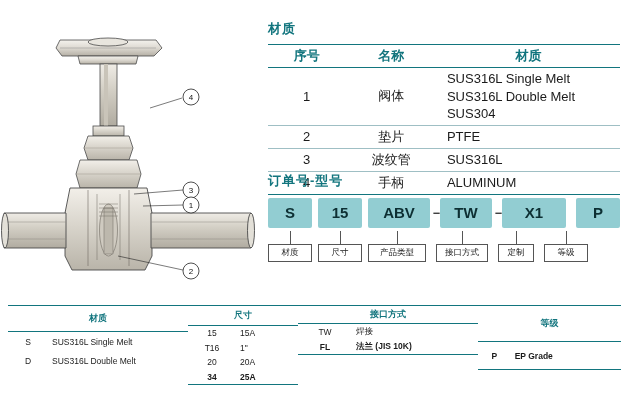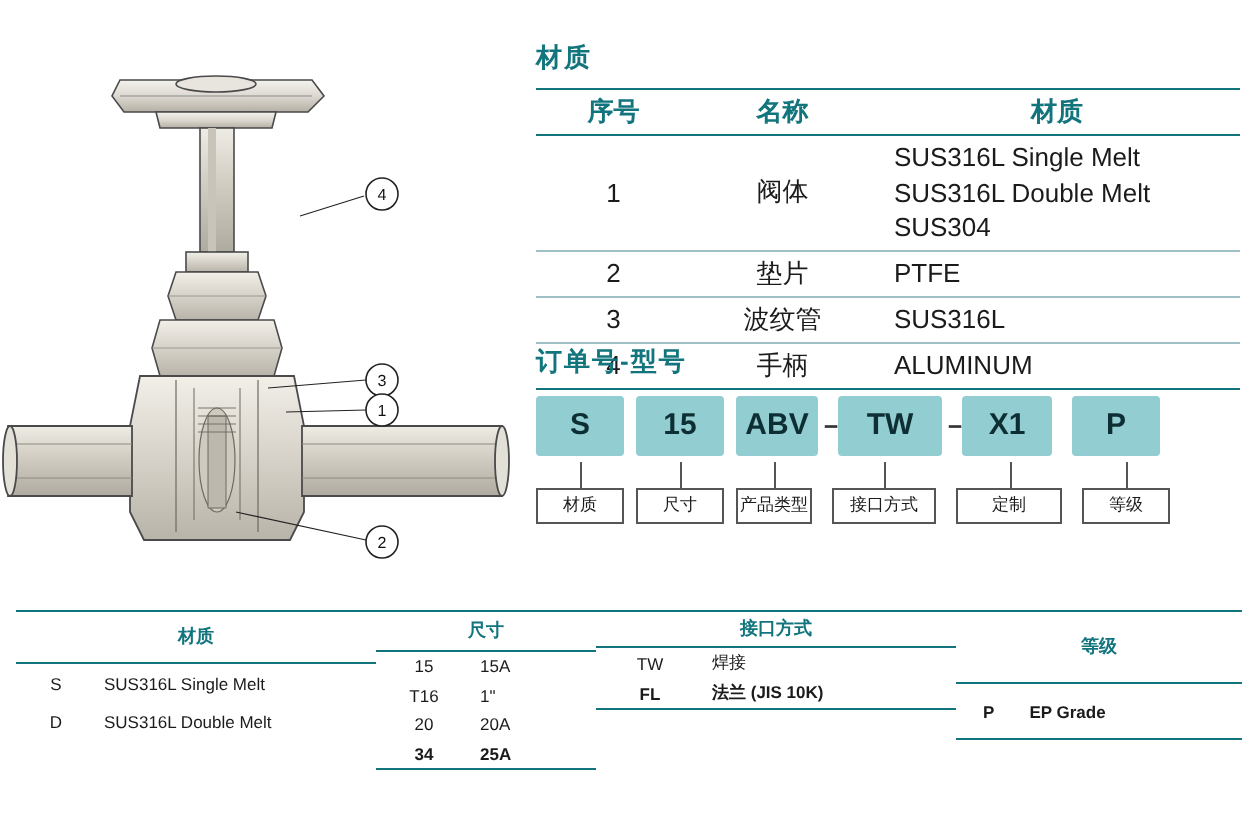--- a/index.html
+++ b/index.html
@@ -238,51 +238,51 @@
 </div>
 
 <div id="order-block">
   <div class="hdr">订单号-型号</div>
 
   <div class="code-row">
     <div class="code-cell" style="width:44px">S</div>
     <div class="gap"></div>
     <div class="code-cell" style="width:44px">15</div>
     <div class="gap"></div>
-    <div class="code-cell" style="width:41px">ABV</div>
+    <div class="code-cell" style="width:62px">ABV</div>
     <div class="dash">－</div>
     <div class="code-cell" style="width:52px">TW</div>
     <div class="dash">－</div>
-    <div class="code-cell" style="width:45px">X1</div>
+    <div class="code-cell" style="width:64px">X1</div>
     <div class="dash"></div>
     <div class="code-cell" style="width:44px">P</div>
   </div>
 
   <div class="legend-row">
     <div class="legend-cell" style="width:44px">
       <span class="tick"></span>
       <span class="box">材质</span>
     </div>
     <div style="width:6px"></div>
     <div class="legend-cell" style="width:44px">
       <span class="tick"></span>
       <span class="box">尺寸</span>
     </div>
     <div style="width:6px"></div>
-    <div class="legend-cell" style="width:38px">
+    <div class="legend-cell" style="width:58px">
       <span class="tick"></span>
       <span class="box">产品类型</span>
     </div>
     <div style="width:10px"></div>
     <div class="legend-cell" style="width:52px">
       <span class="tick"></span>
       <span class="box">接口方式</span>
     </div>
     <div style="width:10px"></div>
-    <div class="legend-cell" style="width:53px">
+    <div class="legend-cell" style="width:36px">
       <span class="tick"></span>
       <span class="box">定制</span>
     </div>
     <div style="width:10px"></div>
     <div class="legend-cell" style="width:44px">
       <span class="tick"></span>
       <span class="box">等级</span>
     </div>
   </div>
 </div>

